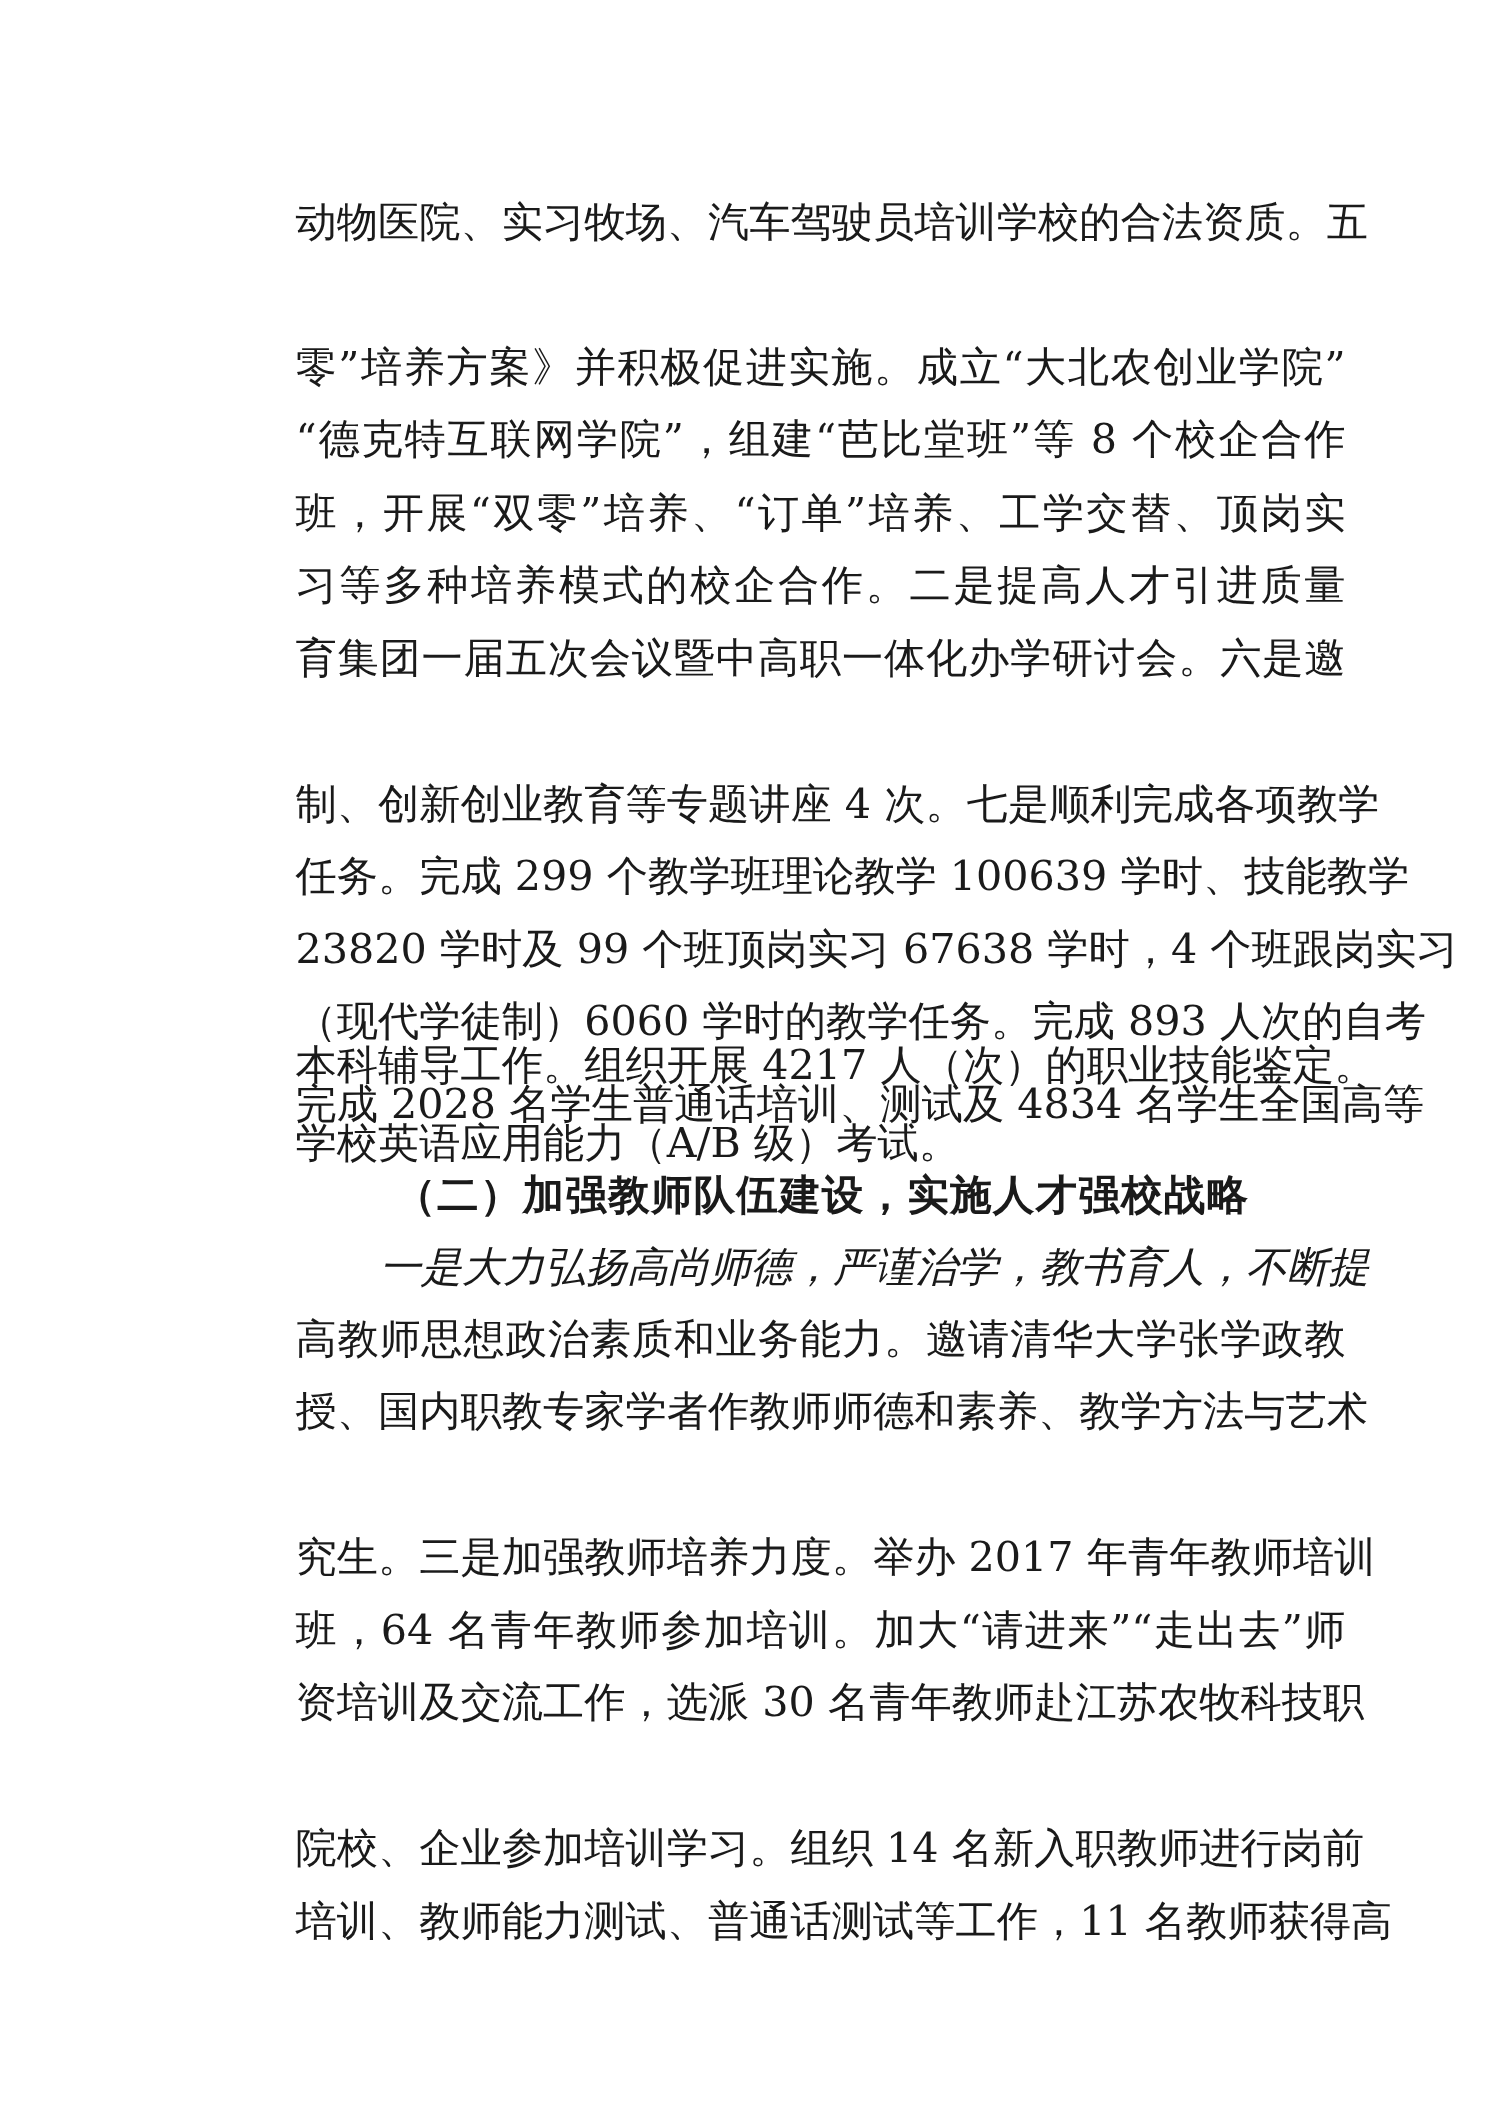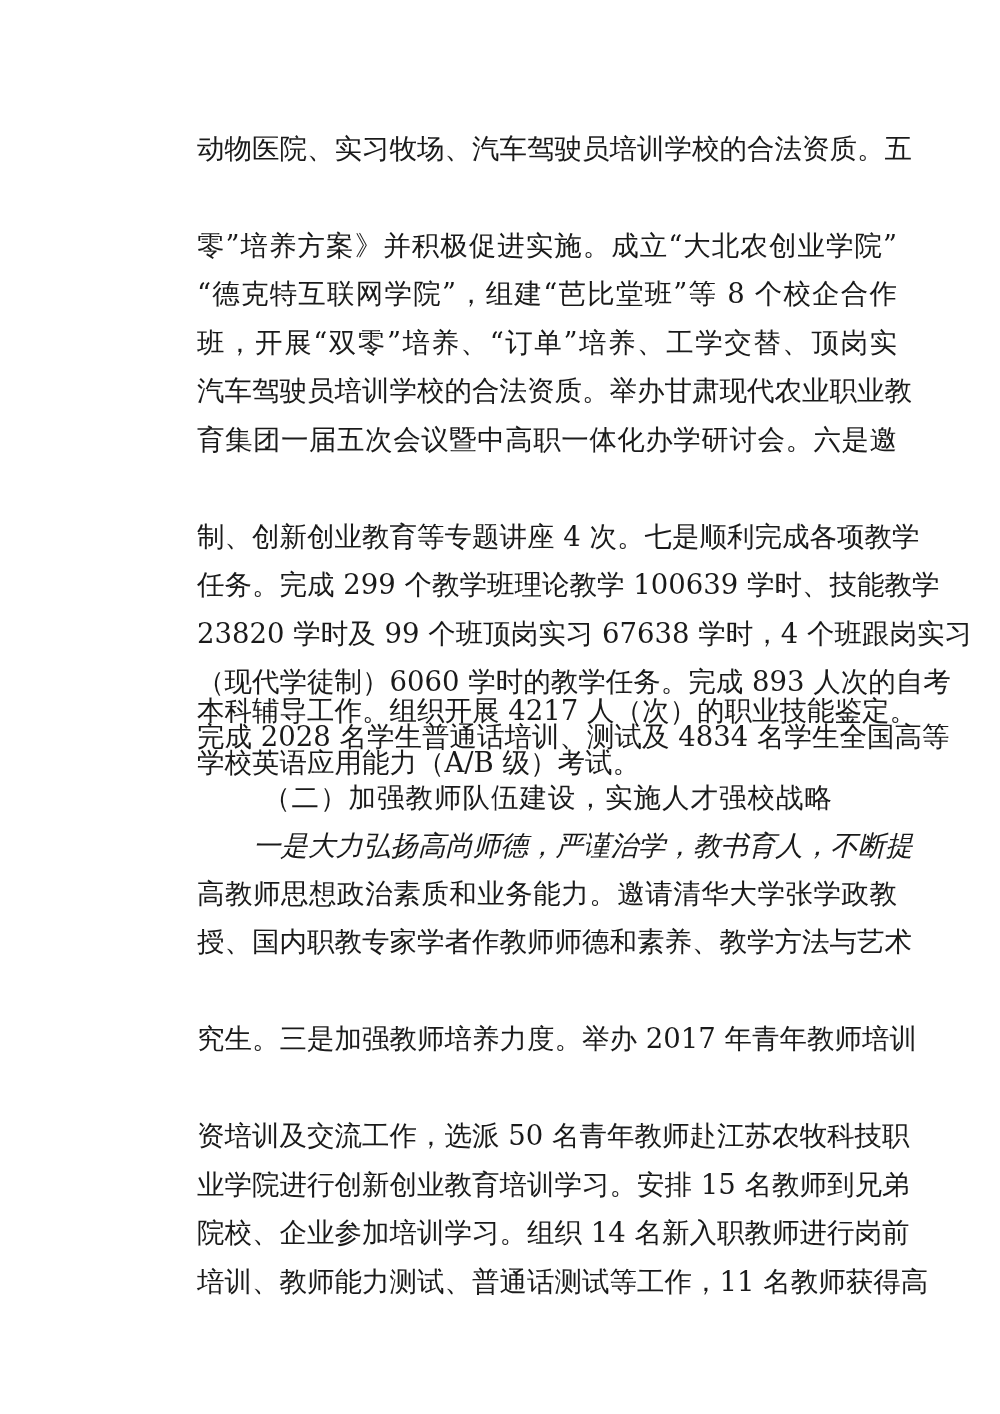--- a/index.html
+++ b/index.html
@@ -19,47 +19,47 @@
       white-space: nowrap;
       text-align: justify;
       text-align-last: justify;
       letter-spacing: 0px;
     }
     .line.last { text-align-last: left; }
     .line.indent { left: 208px; width: 644px; font-style: italic; }
     .line.heading {
       left: 218px; width: 600px;
       font-family: "DejaVu Sans", "Liberation Sans", sans-serif;
-      font-weight: normal;
+      font-weight: bold;
       text-align-last: left;
       letter-spacing: 1px;
     }
   </style>
 </head>
 <body>
 
 <div class="page">
 
   <div class="line" style="top:128px">动物医院、实习牧场、汽车驾驶员培训学校的合法资质。五</div>
   <div class="line" style="top:225px">零”培养方案》并积极促进实施。成立“大北农创业学院”</div>
   <div class="line" style="top:273px">“德克特互联网学院”，组建“芭比堂班”等 8 个校企合作</div>
   <div class="line" style="top:322px">班，开展“双零”培养、“订单”培养、工学交替、顶岗实</div>
-  <div class="line" style="top:370px">汽车驾驶员培训学校的合法资质。举办甘肃现代农业职业教</div>
+  <div class="line" style="top:370px">习等多种培养模式的校企合作。二是提高人才引进质量</div>
   <div class="line" style="top:419px">育集团一届五次会议暨中高职一体化办学研讨会。六是邀</div>
   <div class="line" style="top:516px">制、创新创业教育等专题讲座 4 次。七是顺利完成各项教学</div>
   <div class="line" style="top:564px">任务。完成 299 个教学班理论教学 100639 学时、技能教学</div>
   <div class="line" style="top:613px">23820 学时及 99 个班顶岗实习 67638 学时，4 个班跟岗实习</div>
   <div class="line" style="top:661px">（现代学徒制）6060 学时的教学任务。完成 893 人次的自考</div>
   <div class="line" style="top:690px">本科辅导工作。组织开展 4217 人（次）的职业技能鉴定。</div>
   <div class="line" style="top:716px">完成 2028 名学生普通话培训、测试及 4834 名学生全国高等</div>
   <div class="line last" style="top:742px">学校英语应用能力（A/B 级）考试。</div>
 
   <div class="line heading" style="top:777px">（二）加强教师队伍建设，实施人才强校战略</div>
 
   <div class="line indent" style="top:825px">一是大力弘扬高尚师德，严谨治学，教书育人，不断提</div>
   <div class="line" style="top:873px">高教师思想政治素质和业务能力。邀请清华大学张学政教</div>
   <div class="line" style="top:921px">授、国内职教专家学者作教师师德和素养、教学方法与艺术</div>
   <div class="line" style="top:1018px">究生。三是加强教师培养力度。举办 2017 年青年教师培训</div>
-  <div class="line" style="top:1115px">资培训及交流工作，选派 50 名青年教师赴江苏农牧科技职</div>
-  <div class="line" style="top:1164px">业学院进行创新创业教育培训学习。安排 15 名教师到兄弟</div>
+  <div class="line" style="top:1067px">班，64 名青年教师参加培训。加大“请进来”“走出去”师</div>
+  <div class="line" style="top:1115px">资培训及交流工作，选派 30 名青年教师赴江苏农牧科技职</div>
   <div class="line" style="top:1212px">院校、企业参加培训学习。组织 14 名新入职教师进行岗前</div>
   <div class="line" style="top:1261px">培训、教师能力测试、普通话测试等工作，11 名教师获得高</div>
 </div>
 
 </body></html>

